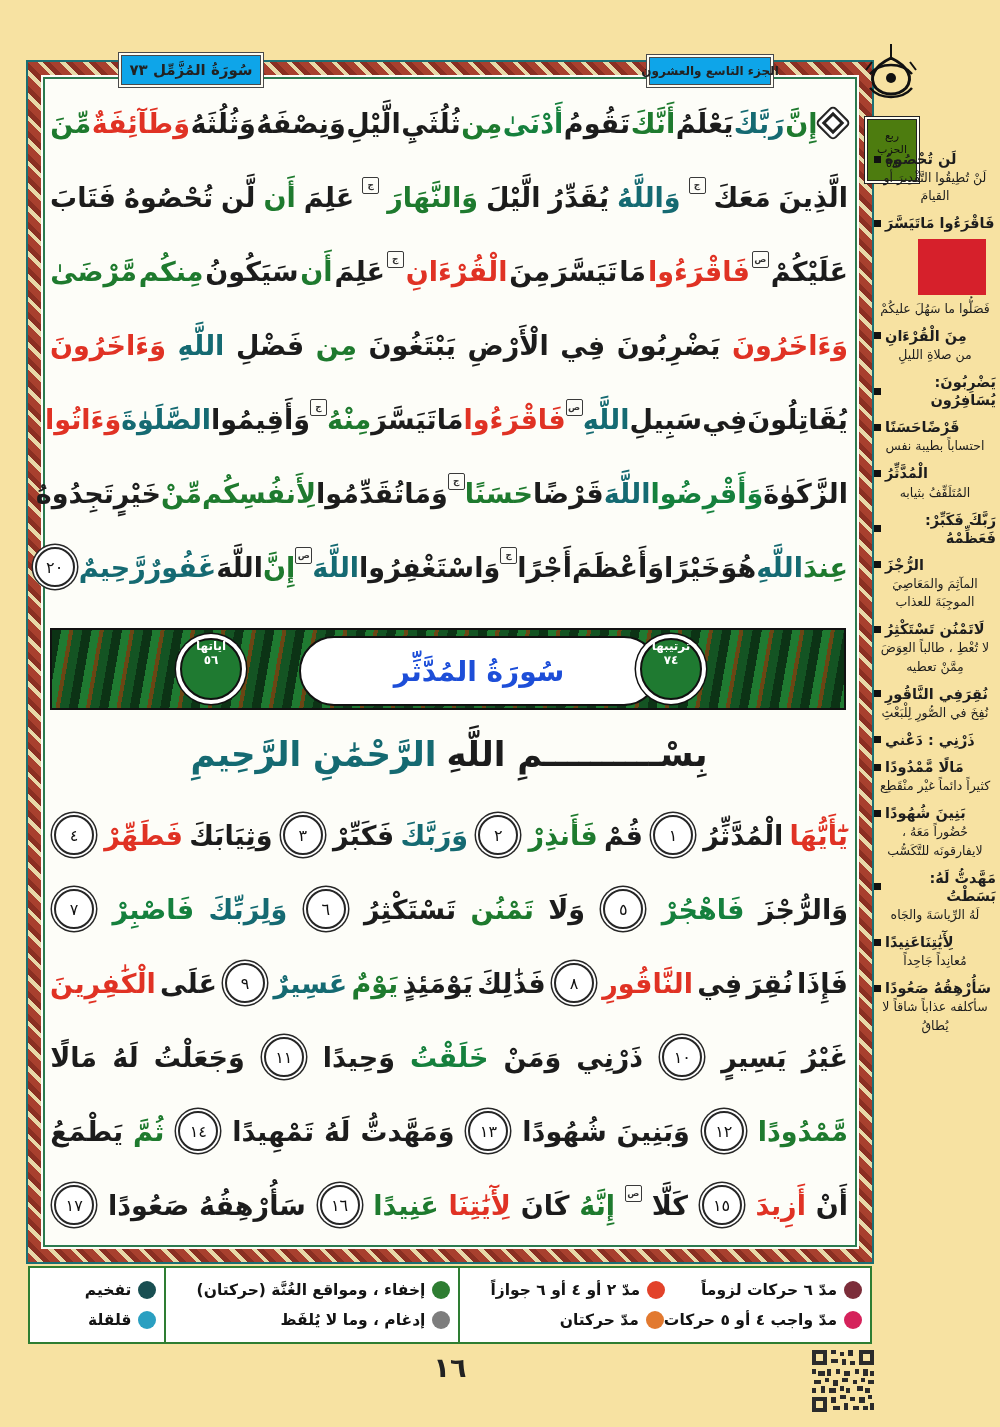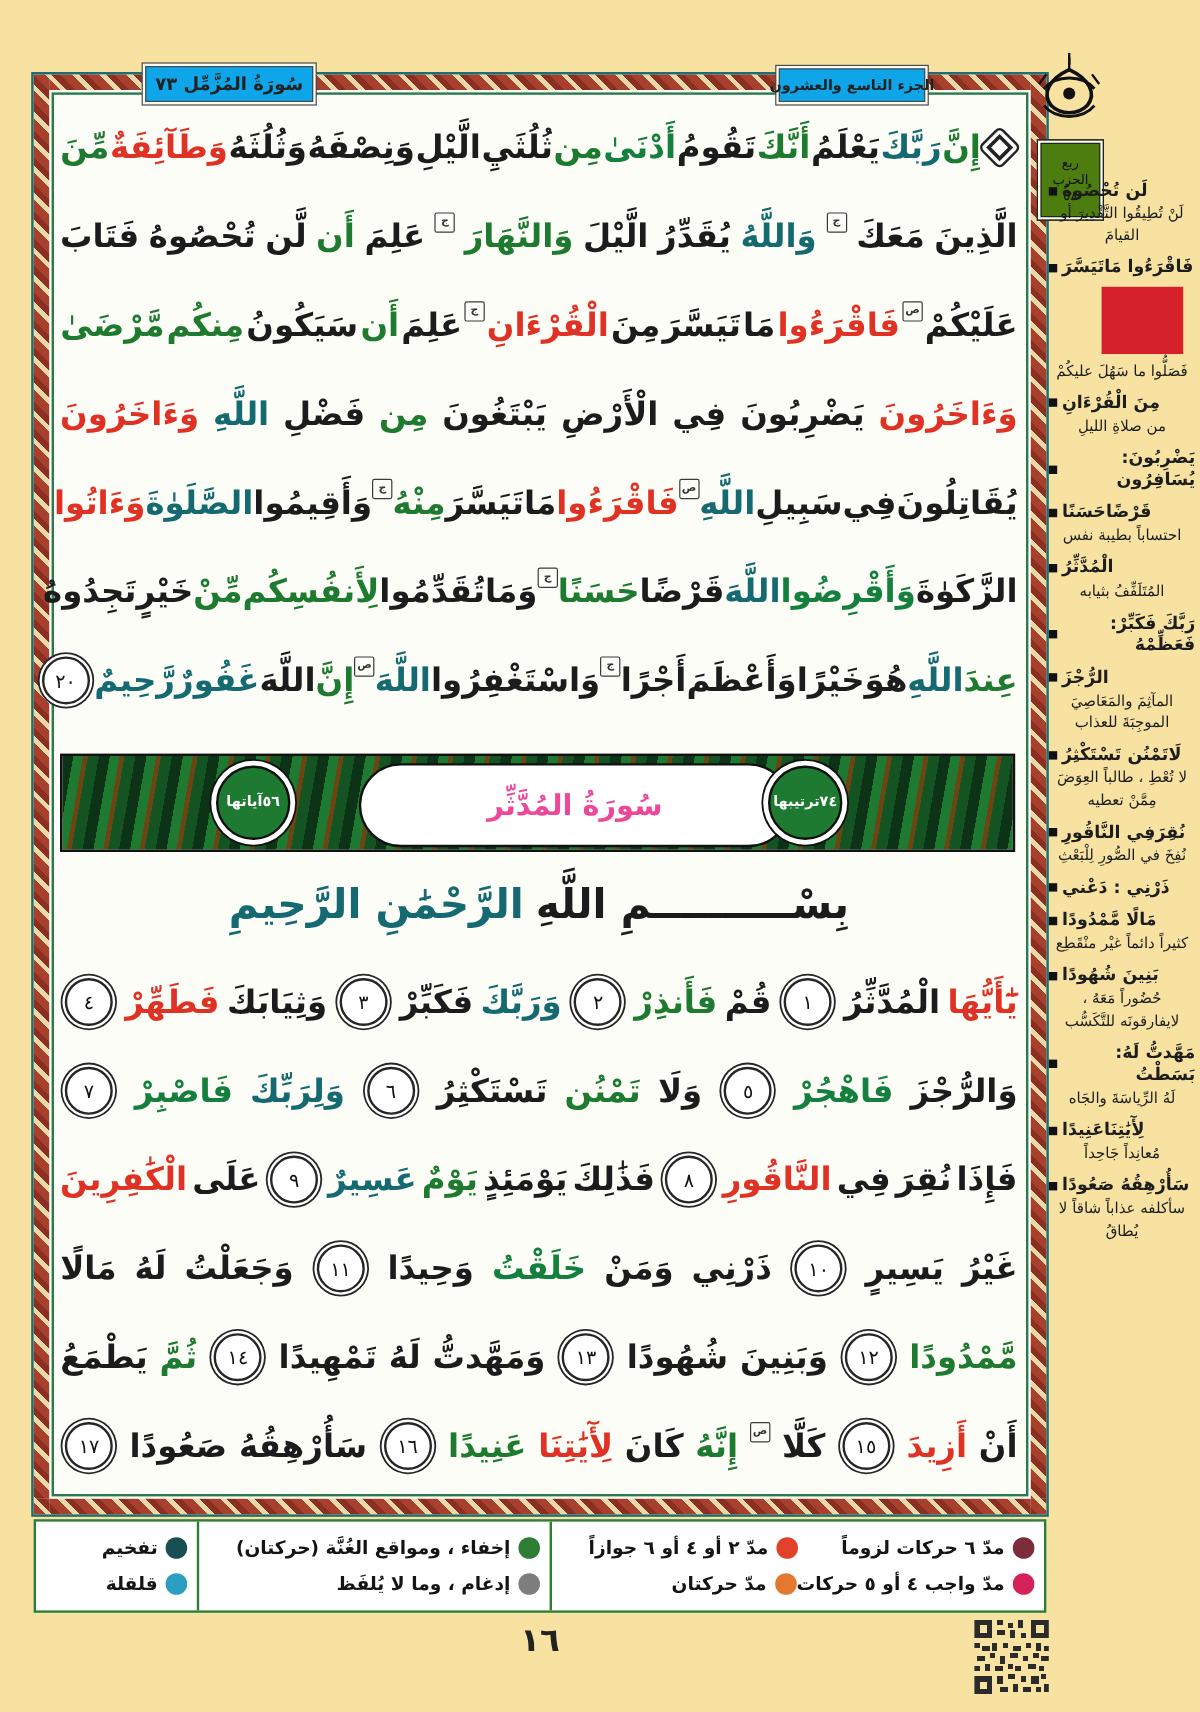--- a/index.html
+++ b/index.html
@@ -78,27 +78,27 @@
   
   .banner{
     position:absolute;left:50px;top:628px;width:796px;height:82px;
     background:repeating-linear-gradient(100deg,#0c3315 0 9px,#1f7a31 9px 17px,#6b4614 17px 21px,#145423 21px 30px);
     border:2px solid #111;box-sizing:border-box;
   }
   .banner-cart{
     position:absolute;left:247px;top:6px;width:356px;height:66px;background:#fff;
     border:2.5px solid #111;border-radius:36px;
     display:flex;align-items:center;justify-content:center;
-    font-size:24px;font-weight:bold;color:#ec4899;direction:rtl;white-space:nowrap;
+    font-size:28px;font-weight:bold;color:#1d4ed8;direction:rtl;white-space:nowrap;
   }
   .banner-circle{
     position:absolute;top:8px;width:58px;height:58px;border-radius:50%;
     background:#1f7a31;border:2px solid #111;
     box-shadow:0 0 0 4px #fff,0 0 0 5.5px #111;
-    display:flex;flex-direction:row;align-items:center;justify-content:center;
+    display:flex;flex-direction:column;align-items:center;
     color:#fff;font-size:12px;line-height:1.15;font-weight:bold;
   }
   .circ-ayat{left:128px;}
   .circ-tartib{left:588px;}
   
   .basmala{
     position:absolute;left:50px;top:716px;width:798px;height:76px;
     display:flex;align-items:center;justify-content:center;
     font-size:34px;font-weight:bold;color:#1c1c1c;direction:rtl;
   }

